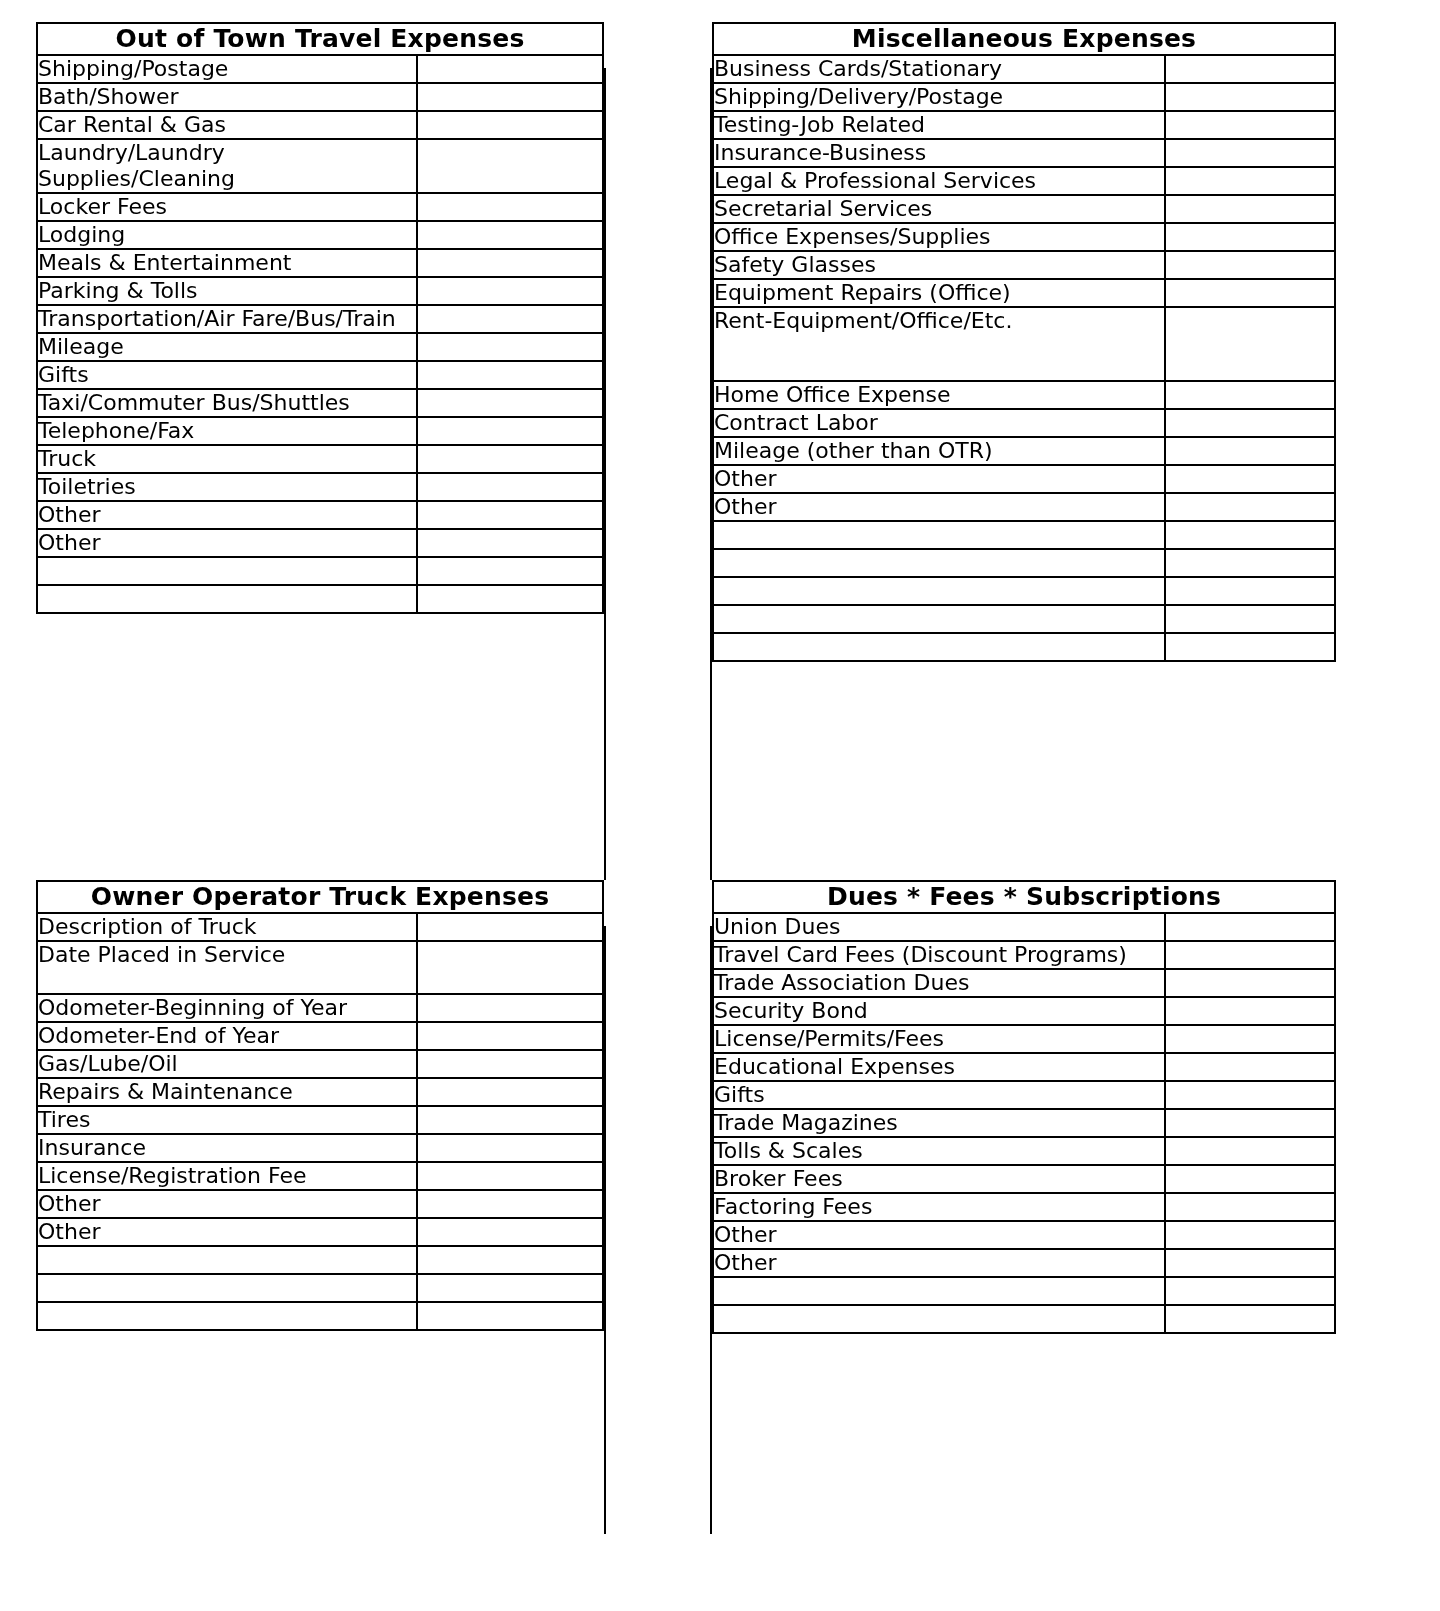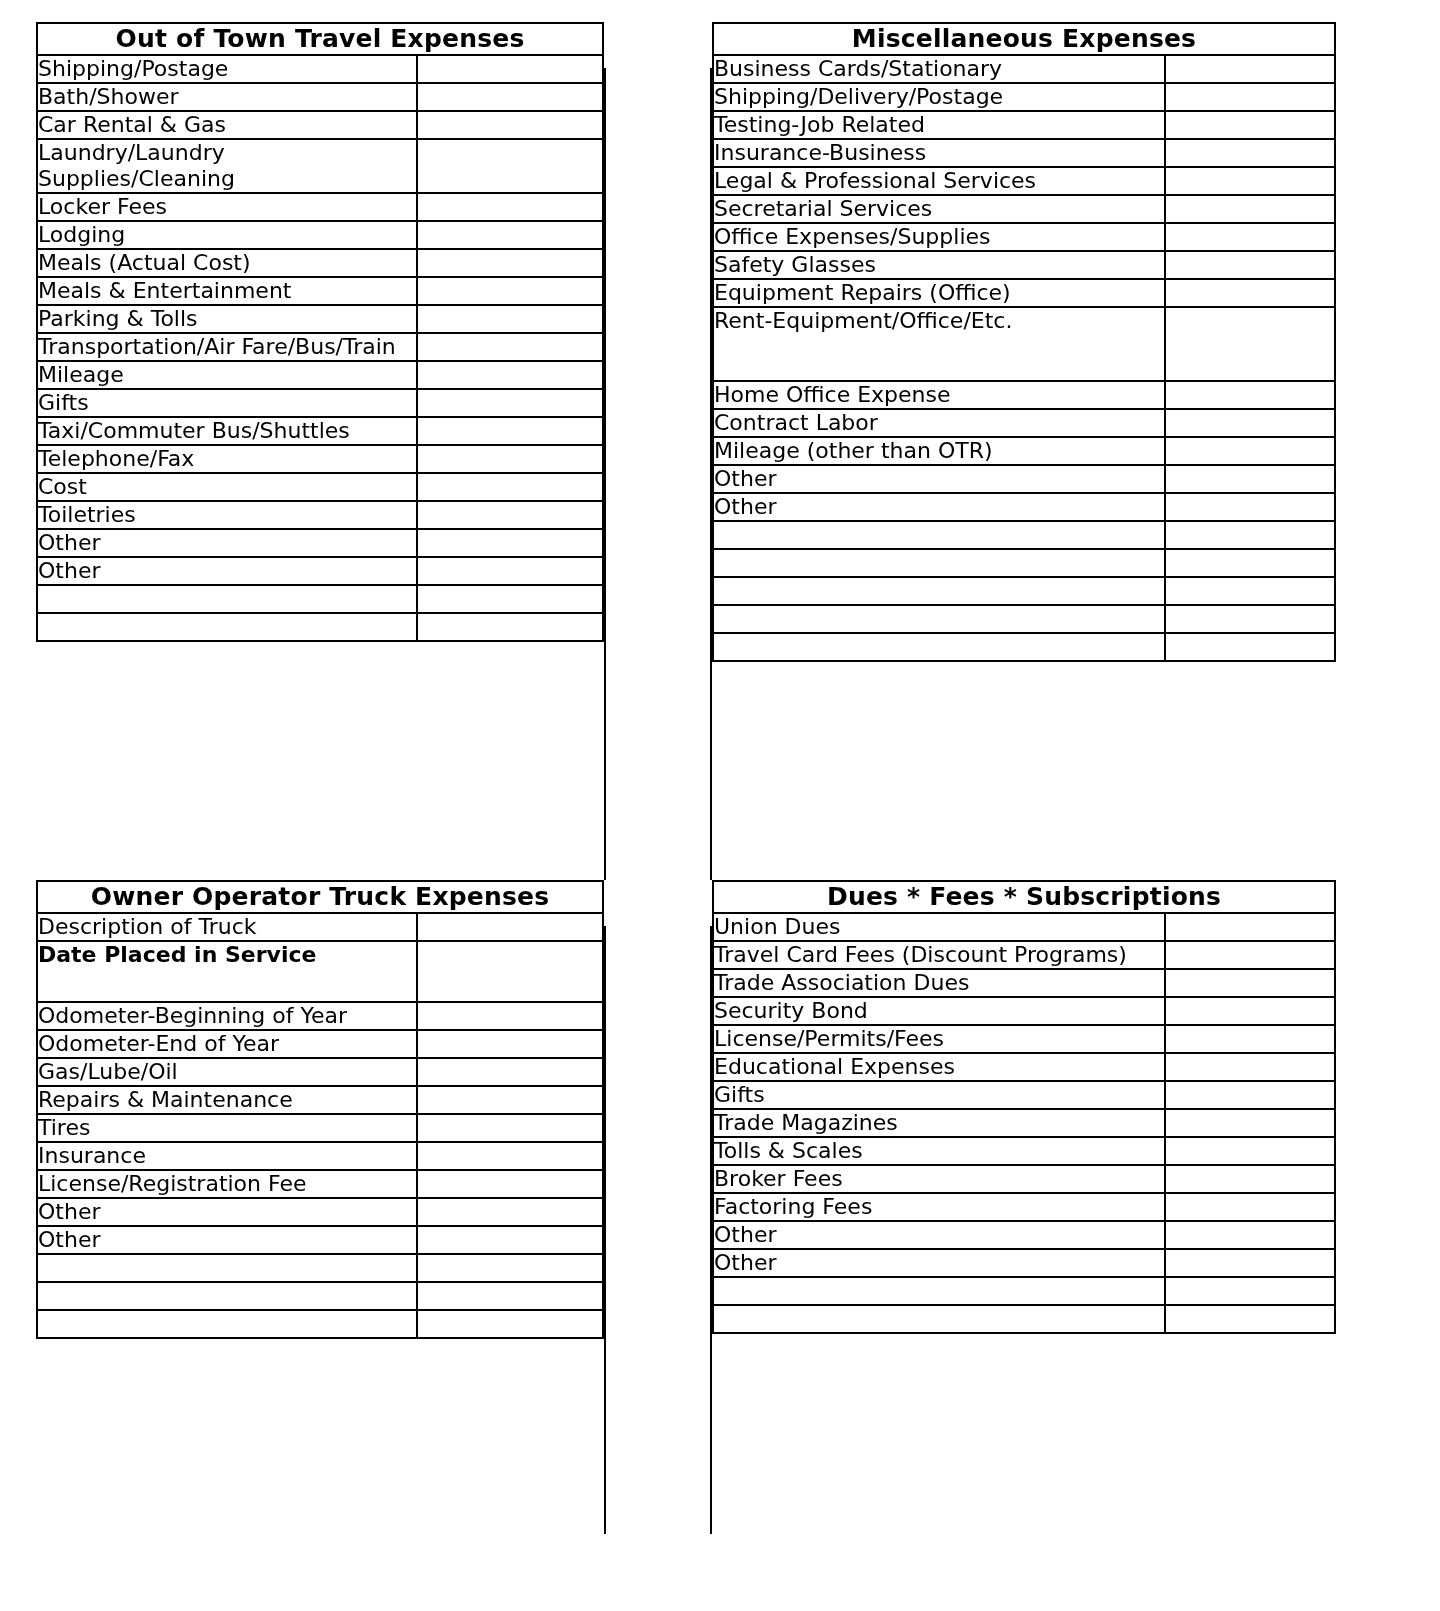--- a/index.html
+++ b/index.html
@@ -114,24 +114,20 @@
             </tr>
         <tr>
               <td class="lbl">Locker Fees</td>
               <td class="lbl amt">&nbsp;</td>
             </tr>
         <tr>
               <td class="lbl">Lodging</td>
               <td class="lbl amt">&nbsp;</td>
             </tr>
         <tr>
-              <td class="lbl">Meals (Actual Cost)</td>
-              <td class="lbl amt">&nbsp;</td>
-            </tr>
-        <tr>
               <td class="lbl">Meals &amp; Entertainment</td>
               <td class="lbl amt">&nbsp;</td>
             </tr>
         <tr>
               <td class="lbl">Parking &amp; Tolls</td>
               <td class="lbl amt">&nbsp;</td>
             </tr>
         <tr>
               <td class="lbl two-line">Transportation/Air Fare/Bus/Train</td>
               <td class="lbl amt">&nbsp;</td>
@@ -146,21 +142,21 @@
             </tr>
         <tr>
               <td class="lbl">Taxi/Commuter Bus/Shuttles</td>
               <td class="lbl amt">&nbsp;</td>
             </tr>
         <tr>
               <td class="lbl">Telephone/Fax</td>
               <td class="lbl amt">&nbsp;</td>
             </tr>
         <tr>
-              <td class="lbl">Cost</td>
+              <td class="lbl">Truck</td>
               <td class="lbl amt">&nbsp;</td>
             </tr>
         <tr>
               <td class="lbl">Toiletries</td>
               <td class="lbl amt">&nbsp;</td>
             </tr>
         <tr>
               <td class="lbl">Other</td>
               <td class="lbl amt">&nbsp;</td>
             </tr>
@@ -291,21 +287,21 @@
           </colgroup>
         <tbody>
             <tr class="hdr">
           <th colspan="2">Owner Operator Truck Expenses</th>
         </tr>
         <tr>
               <td class="lbl">Description of Truck</td>
               <td class="lbl amt">&nbsp;</td>
             </tr>
         <tr>
-              <td class="lbl" style="padding-bottom:33px;font-weight:bold;">Date Placed in Service</td>
+              <td class="lbl" style="padding-bottom:25px;">Date Placed in Service</td>
               <td class="lbl amt">&nbsp;</td>
             </tr>
         <tr>
               <td class="lbl">Odometer-Beginning of Year</td>
               <td class="lbl amt">&nbsp;</td>
             </tr>
         <tr>
               <td class="lbl">Odometer-End of Year</td>
               <td class="lbl amt">&nbsp;</td>
             </tr>

